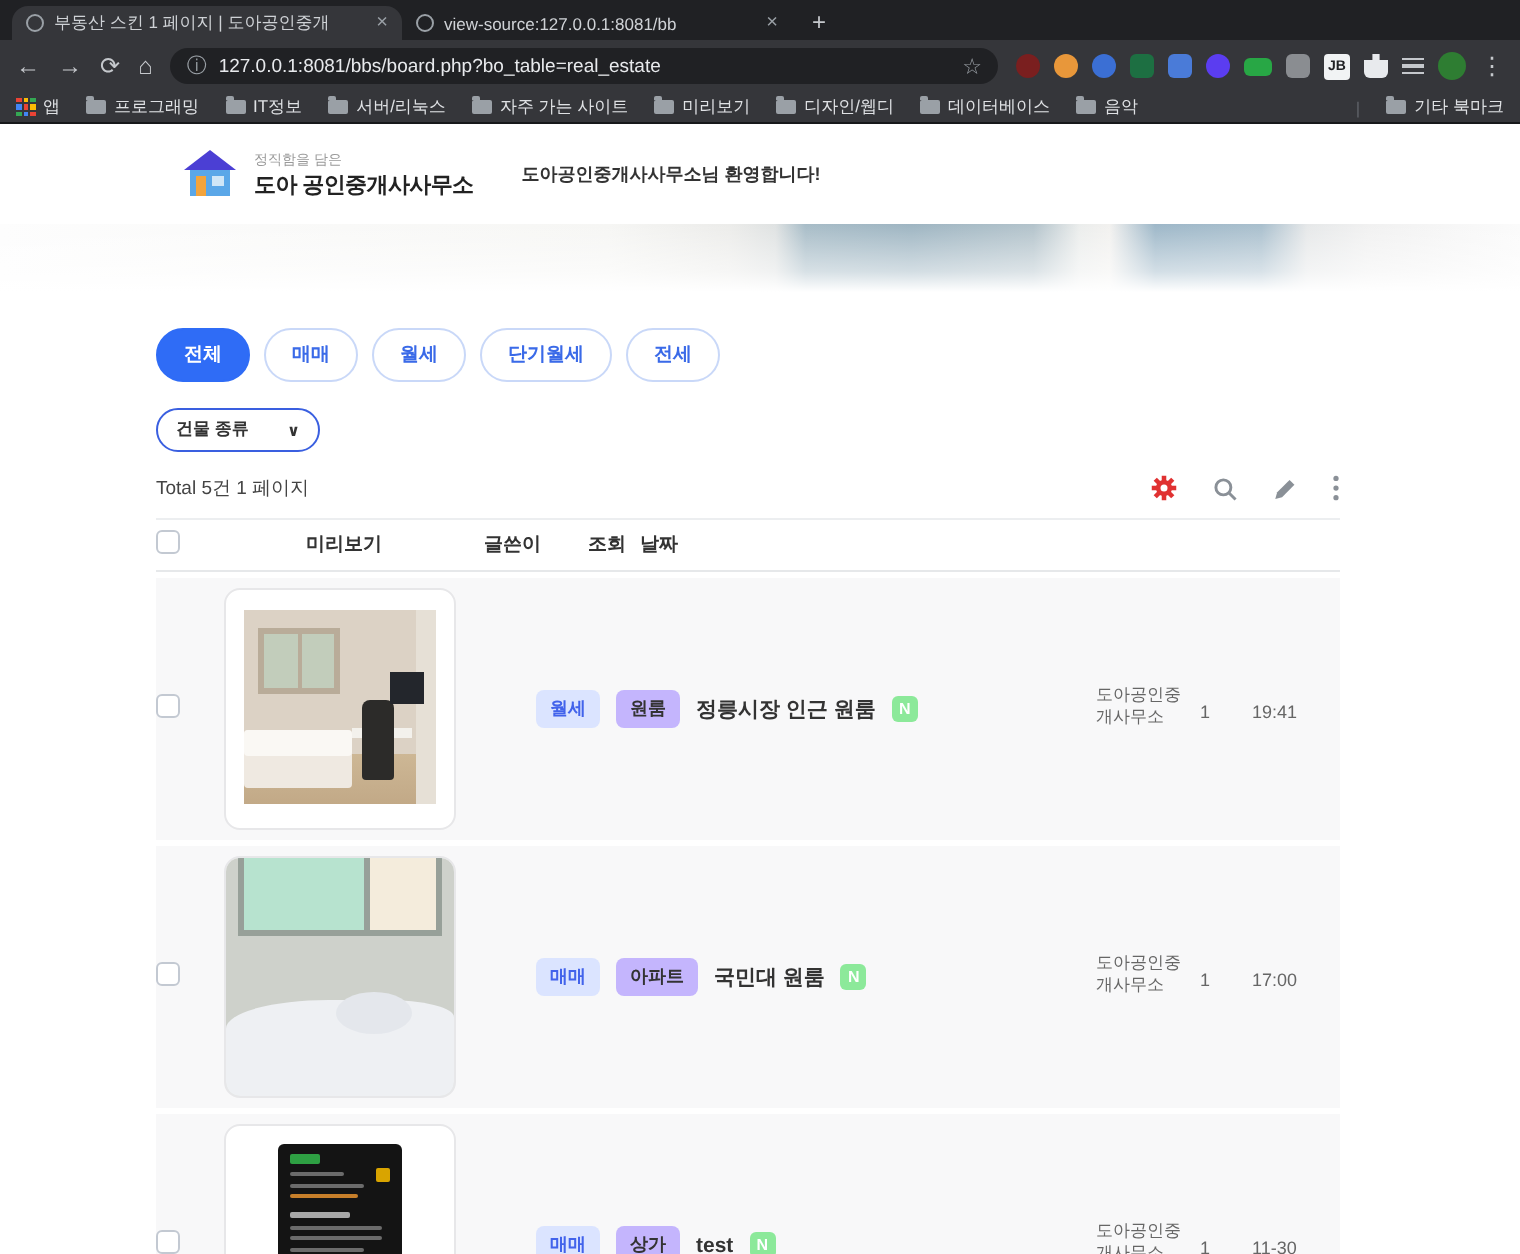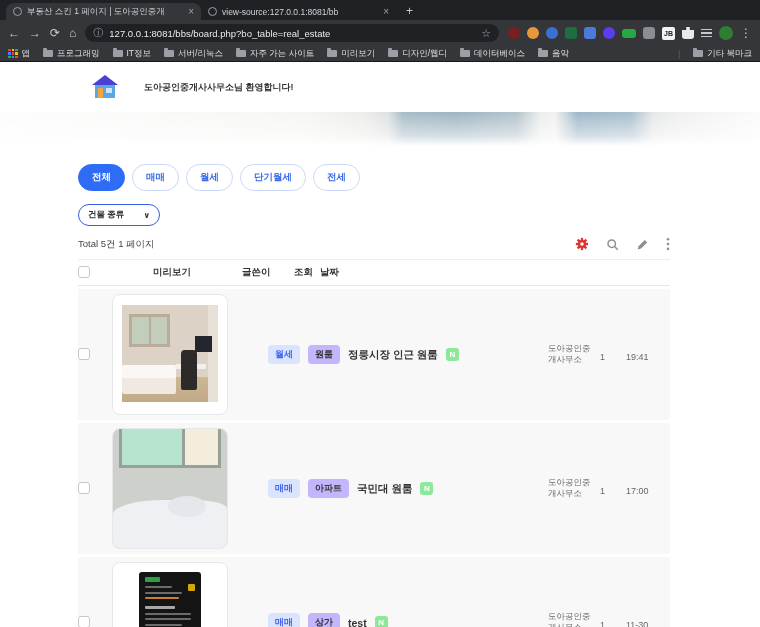--- a/index.html
+++ b/index.html
@@ -79,21 +79,21 @@
   .action-icons { margin-left:auto; display:flex; align-items:center; gap:17px; }
   .action-icons svg { display:block; }
 
   .board-divider { border:none; border-top:1px solid #eceef0; margin-top:8px; }
 
   .thead { display:flex; align-items:center; height:26px; border-bottom:1px solid #e6e8ea;
     font-size:9.5px; font-weight:bold; color:#333; }
   .col-check { width:24px; flex:none; }
   .col-preview { width:140px; flex:none; text-align:center; }
   .col-title { flex:1; text-align:center; }
-  .col-author { width:52px; flex:none; }
+  .col-author { width:52px; flex:none;font-family:Liberation Mono, monospace; }
   .col-views { width:26px; flex:none; }
   .col-date { width:44px; flex:none; text-align:left; }
   .checkbox { width:12px; height:12px; border:1.5px solid #c3c9d2; border-radius:3px; background:#fff; display:inline-block; }
 
   .row { display:flex; align-items:center; height:131px; background:#f8f8f9; margin-top:3px; }
   .row .col-title { display:flex; align-items:center; text-align:left; padding-left:26px; gap:8px; }
   .tag { font-size:9px; font-weight:bold; padding:3px 7px; border-radius:4px; white-space:nowrap; }
   .tag.blue { background:#dbe4ff; color:#4263eb; }
   .tag.green { background:#c4b5fd; color:#333; }
   .row-title { font-size:10.5px; font-weight:bold; color:#333; white-space:nowrap; }
@@ -240,20 +240,24 @@
 </div>
 
 <div class="site-header">
   <div class="logo">
     <svg width="30" height="26" viewBox="0 0 30 26">
       <polygon points="15,1 28,11 2,11" fill="#4b3fd4"></polygon>
       <rect x="5" y="11" width="20" height="13" fill="#5aa7e8"></rect>
       <rect x="8" y="14" width="5" height="10" fill="#f3a43c"></rect>
       <rect x="16" y="14" width="6" height="5" fill="#cfe6f7"></rect>
     </svg>
+    <div class="logo-text">
+      <div class="tagline">정직함을 담은</div>
+      <div class="site-name">도아 공인중개사사무소</div>
+    </div>
   </div>
   <span class="welcome">도아공인중개사사무소님 환영합니다!</span>
 </div>
 
 <div class="hero"></div>
 
 <div class="content">
 
   <div class="filter-row">
     <span class="pill active">전체</span>

